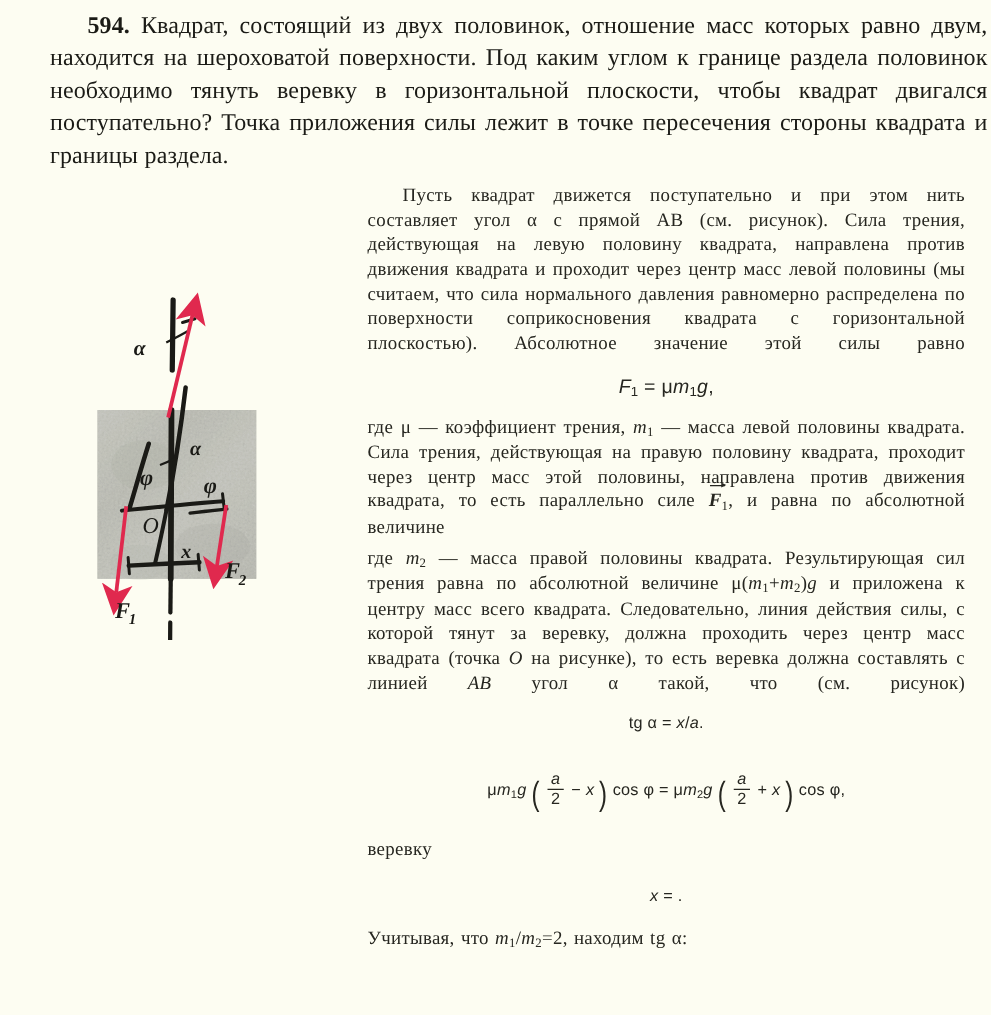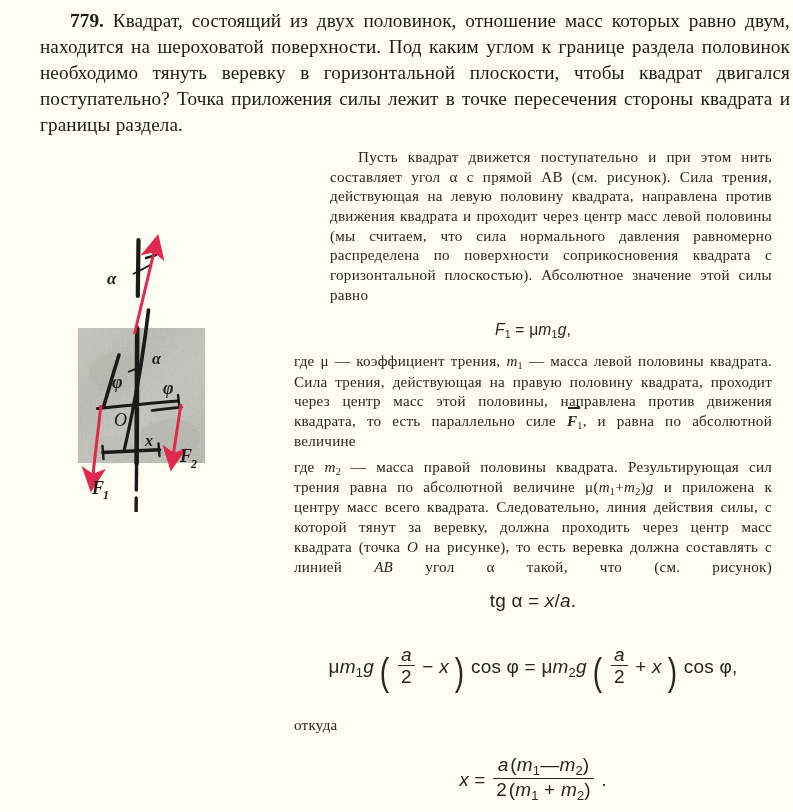--- a/index.html
+++ b/index.html
@@ -63,30 +63,29 @@
     text-align: justify;
     text-align-last: justify;
     word-spacing: 1px;
     letter-spacing: 0.25px;
   }
   #solution p.last {
     text-align-last: left;
   }
   #solution p.ind {
     text-indent: 28px;
-    margin-left: 36px;
   }
   .eq {
     margin: 6px;
     text-align: center;
     font-family: Liberation Sans, sans-serif;
     letter-spacing: 0.2px;
   }
   .eq-sm { font-size: 15.6px; }
-  .eq-lg { font-size: 19px; }
+  .eq-lg { font-size: 13px; }
   .spacer-3 { height: 3px; }
   .spacer-5 { height: 5px; }
   .spacer-6 { height: 6px; }
   .spacer-8 { height: 8px; }
   .spacer-10 { height: 10px; }
   .spacer-12 { height: 12px; }
 
   i.v { font-style: italic; }
   .sub {
     font-size: 0.68em;
@@ -139,21 +138,21 @@
     transform: scaleX(0.72);
     margin: 0 -1px;
   }
 </style>
 </head>
 <body>
 
 <div id="page">
 
   <div id="problem">
-    <span class="num">779.</span>
+    <span class="num">594.</span>
     <span>Квадрат, состоящий из двух половинок, отношение масс которых равно двум, находится на шероховатой поверхности. Под каким углом к границе раздела половинок необходимо тянуть веревку в горизонтальной плоскости, чтобы квадрат двигался поступательно? Точка приложения силы лежит в точке пересечения стороны квадрата и границы раздела.</span>
   </div>
 
   <div id="figure">
     <svg width="225" height="290" viewBox="0 0 225 290">
       <defs>
         <linearGradient id="sqgrad" x1="0" y1="0" x2="1" y2="1">
           <stop offset="0%" stop-color="#cbccc3"></stop>
           <stop offset="32%" stop-color="#bfc0b6"></stop>
           <stop offset="58%" stop-color="#c9cac1"></stop>
@@ -278,28 +277,25 @@
       <span class="paren">)</span>
       cos φ = μ<i class="v">m</i><span class="sub">2</span><i class="v">g</i>
       <span class="paren">(</span>
       <span class="frac"><span class="nu"><i class="v">a</i></span><span class="de">2</span></span>
       + <i class="v">x</i>
       <span class="paren">)</span>
       cos φ,
     </div>
     <div class="spacer-12"></div>
 
-    <p class="last">откуда</p>
+    <p class="last">веревку</p>
 
     <div class="spacer-12"></div>
     <div class="eq eq-lg">
       <i class="v">x</i> =
-      <span class="frac">
-        <span class="nu"><i class="v">a</i> (<i class="v">m</i><span class="sub">1</span>—<i class="v">m</i><span class="sub">2</span>)</span>
-        <span class="de">2 (<i class="v">m</i><span class="sub">1</span> + <i class="v">m</i><span class="sub">2</span>)</span>
-      </span> .
+       .
     </div>
     <div class="spacer-10"></div>
 
     <p class="last">Учитывая, что <i class="v">m</i><span class="sub">1</span>/<i class="v">m</i><span class="sub">2</span>=2, находим tg α:</p>
 
   </div>
 </div>
 
 </body></html>

